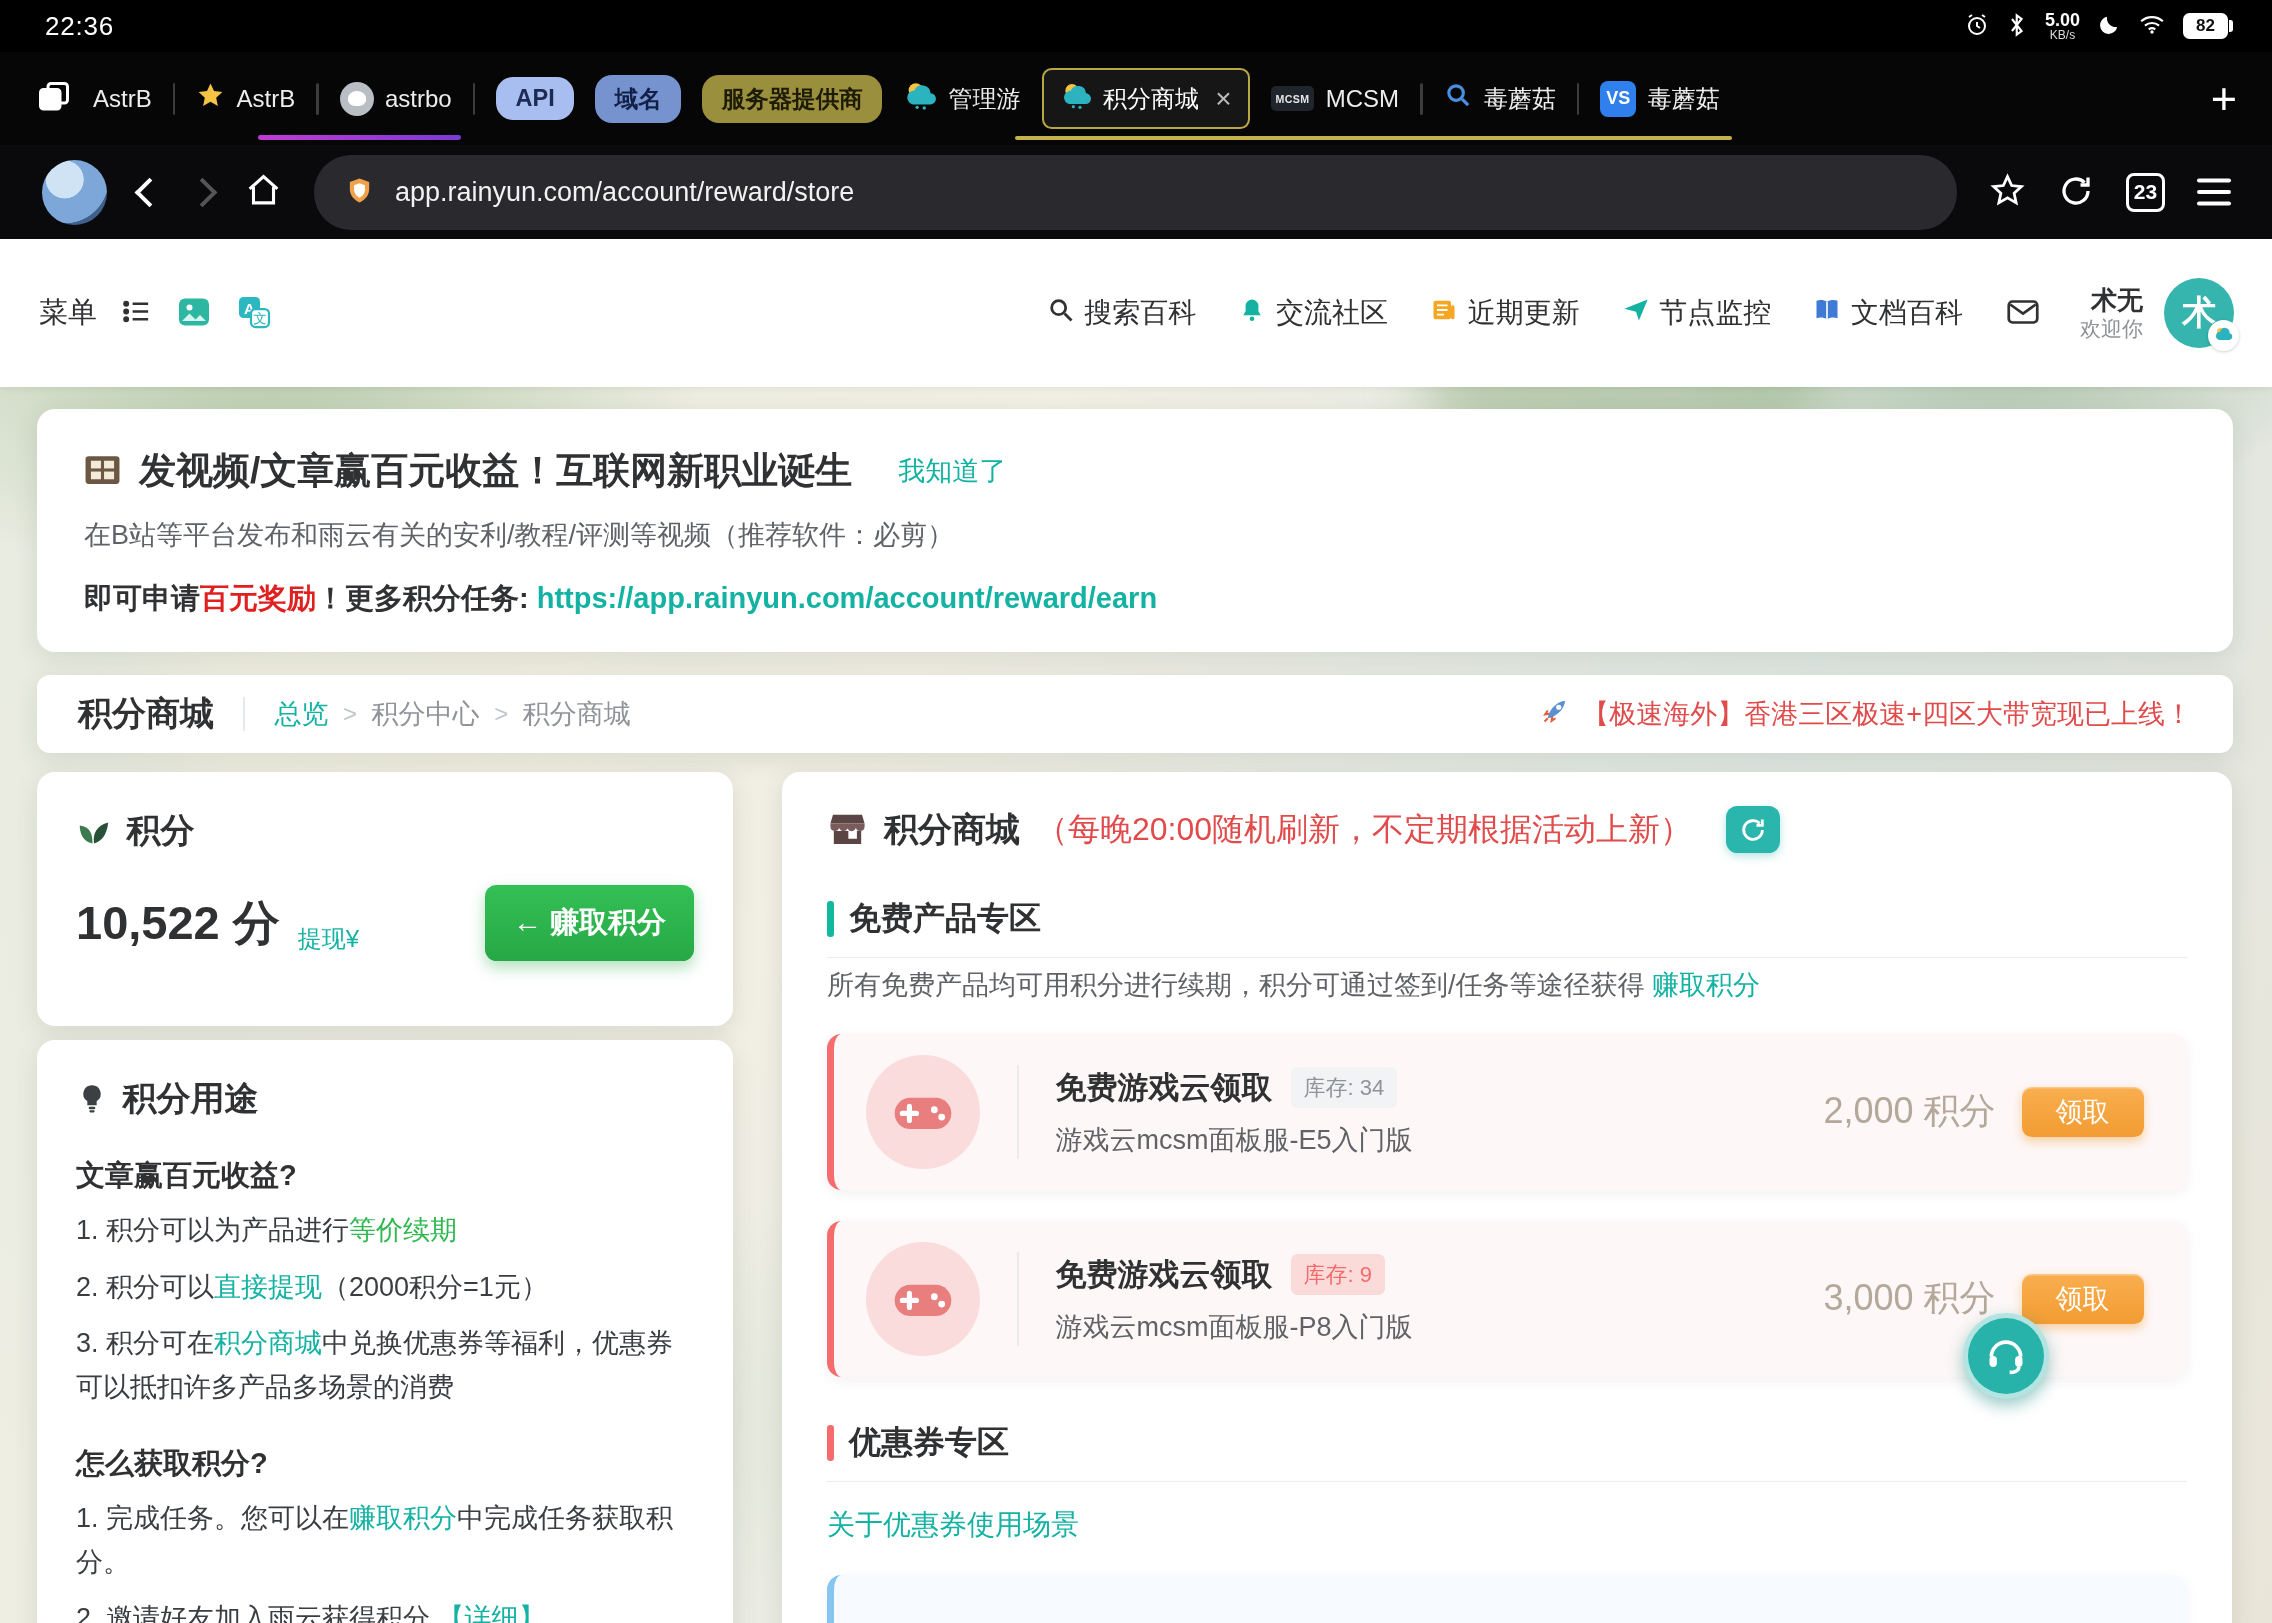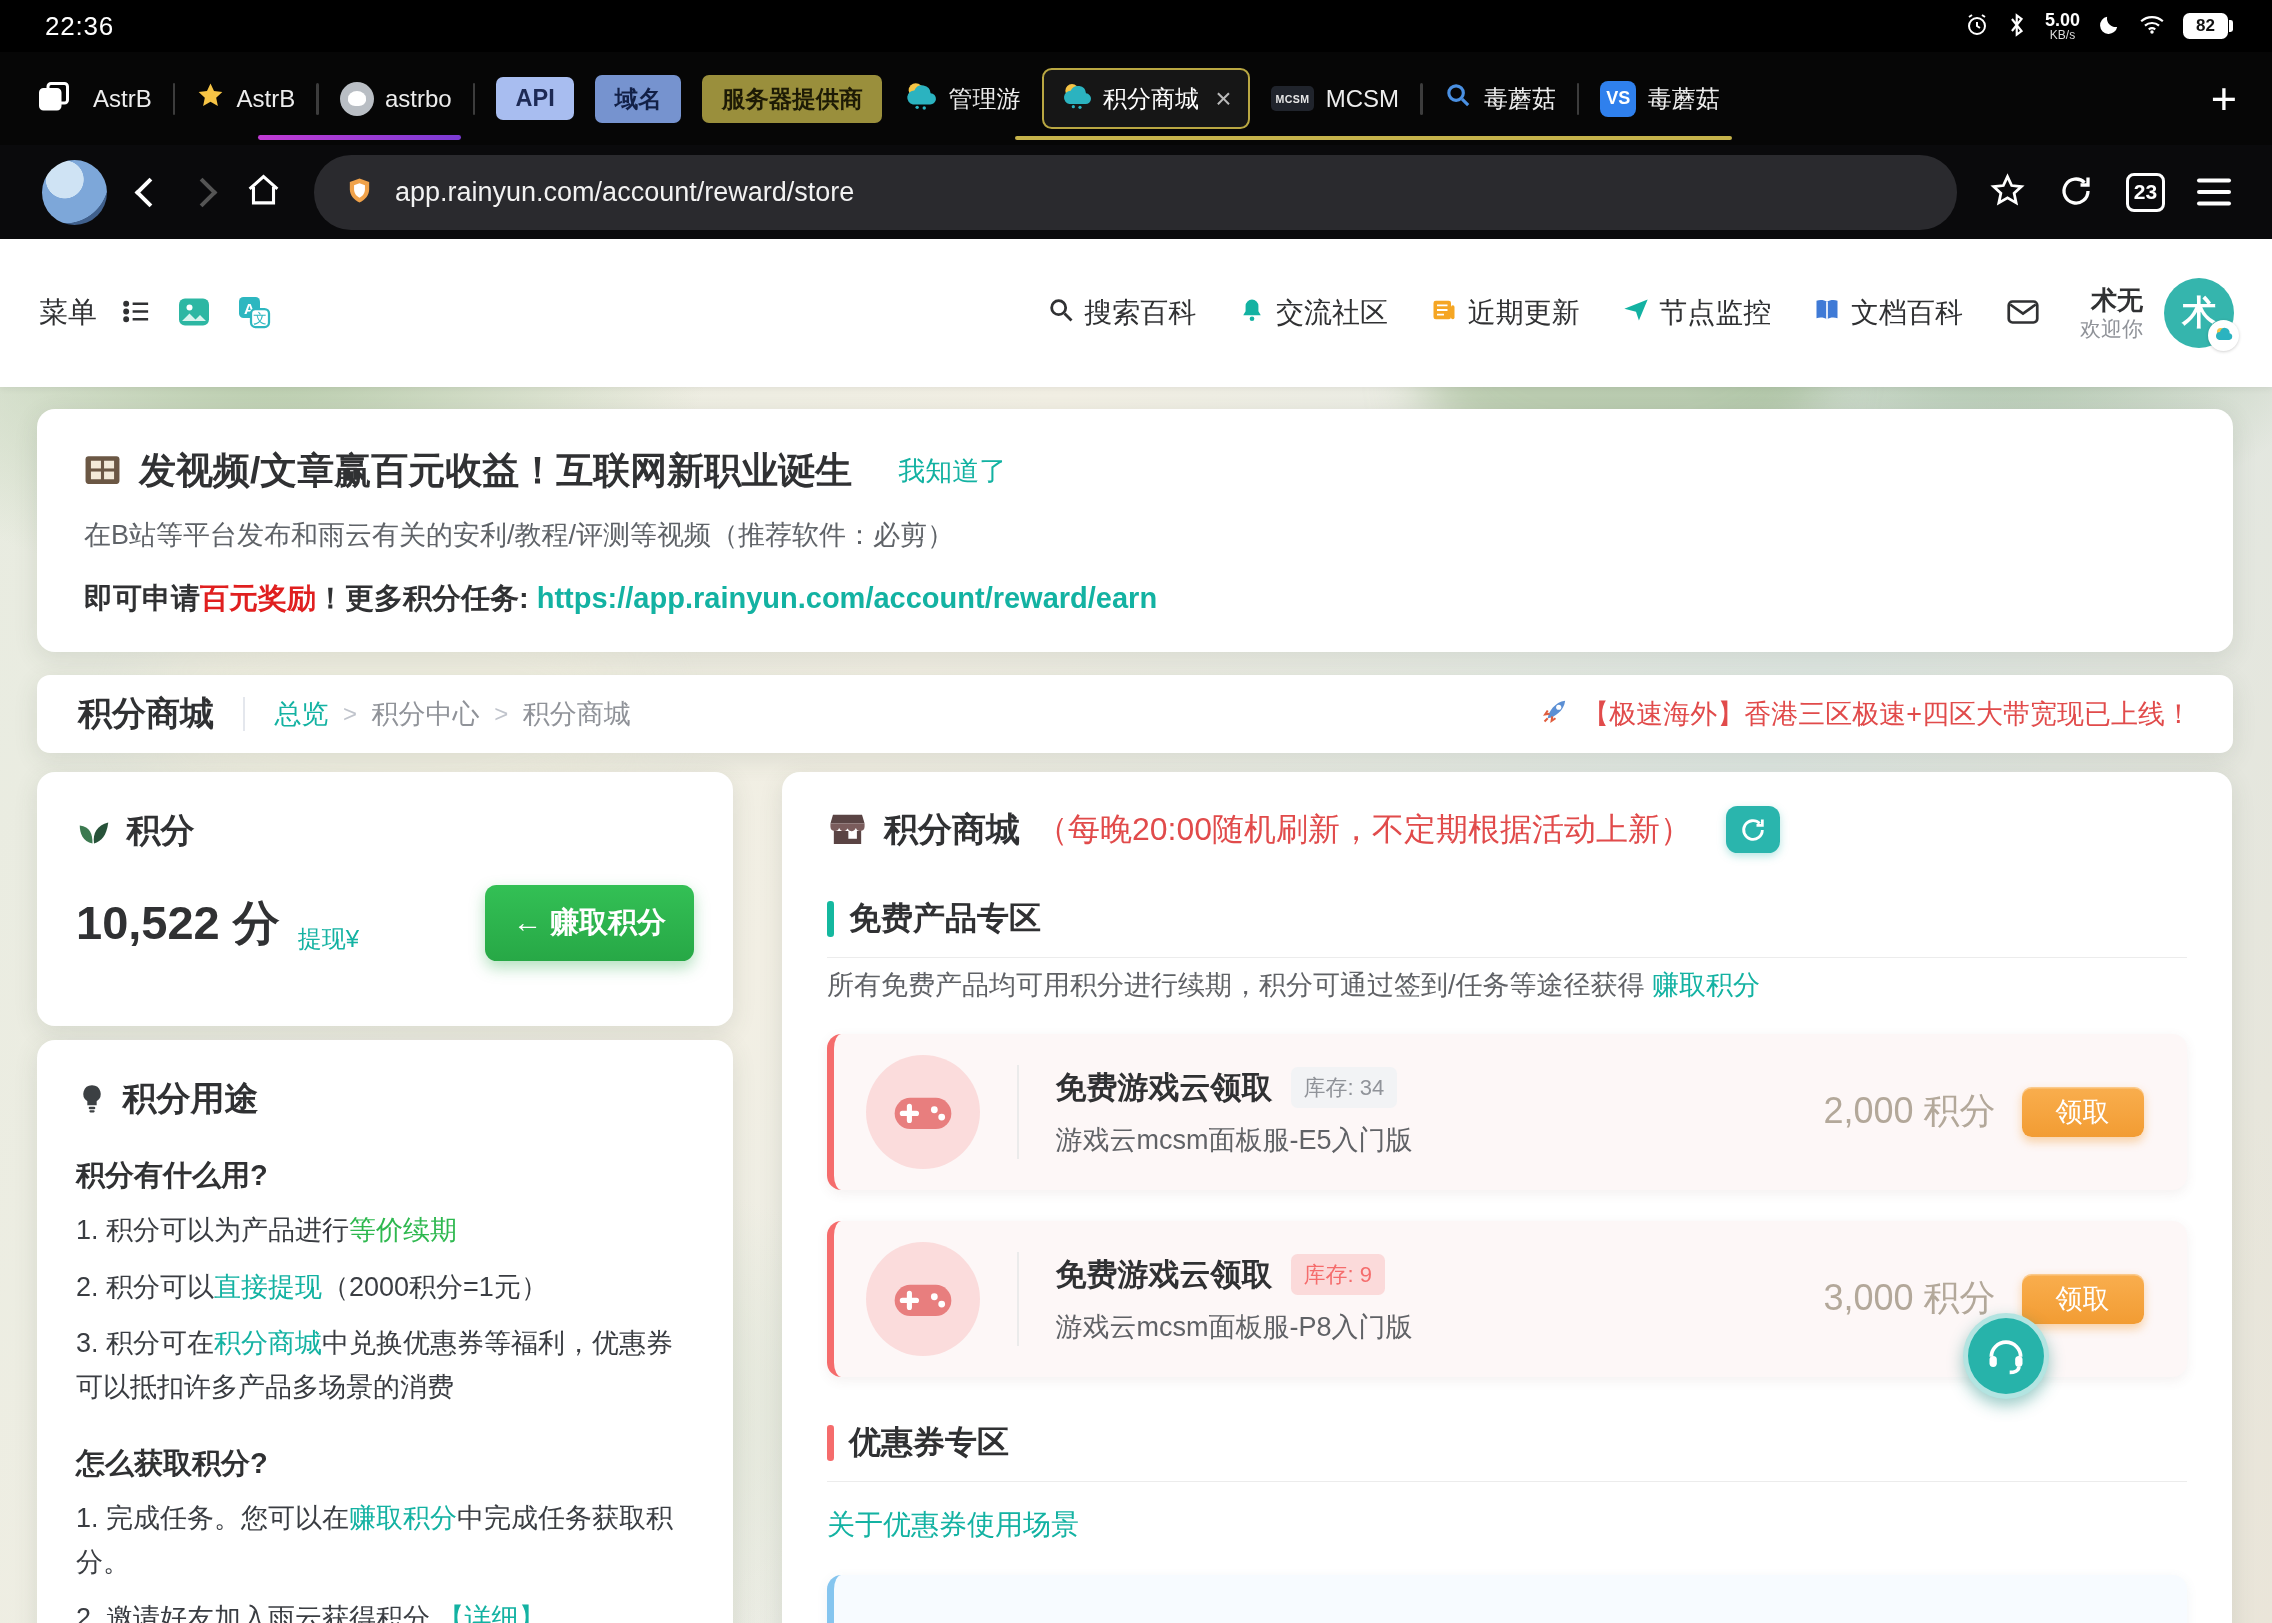--- a/index.html
+++ b/index.html
@@ -17,21 +17,21 @@
   .net-unit { font-size:12px; color:#ddd;text-align:center; }
   .battery-pill { background:#fff; color:#111; border-radius:6.5px; min-width:45px; height:26px;
     display:flex; align-items:center; justify-content:center; font-size:17px; font-weight:700; position:relative; }
   .battery-pill:after { content:""; position:absolute; right:-4.9px; width:4px; height:11.4px; background:#fff; border-radius:0 2.4px 2.4px 0; }
 
   
   .tab-bar { position:absolute; top:52px; left:0; right:0; height:93px; background:#060606;
     display:flex; align-items:center; padding:0 36px; gap:21px; color:#e9e9e9; }
   .tab { display:flex; align-items:center; gap:11.4px; font-size:24px; color:#ededed; white-space:nowrap; }
   .tab-sep { width:2.4px; height:32px; background:#3c3c3c; border-radius:1.6px; }
-  .tab-badge { font-size:23.5px; font-weight:700; padding:8px 19.5px; border-radius:7px; white-space:nowrap; }
+  .tab-badge { font-size:23.5px; font-weight:700; padding:8px 19.5px; border-radius:17px; white-space:nowrap; }
   .badge-api { background:#a8bdf0; color:#1d2a55; }
   .badge-domain { background:#7693cf; color:#122047; }
   .badge-olive { background:#9a8f3c; color:#1d1a05; }
   .tab-active { display:flex; align-items:center; gap:11.4px; padding:9.7px 16px; border:2.4px solid #b9a742;
     border-radius:9.7px; background:#161616; font-size:24px; color:#fff; }
   .tab-close { color:#b9b9b9; font-size:28px; margin-left:4.9px; }
   .mcsm-chip { background:#20242c; color:#e6e6e6; font-size:10.6px; font-weight:700; padding:6.5px 4.9px; border-radius:4.9px; letter-spacing:0.4px; }
   .vs-chip { background:#2f80ed; color:#fff; font-size:18px; font-weight:700; width:36px; height:36px;
     border-radius:8px; display:flex; align-items:center; justify-content:center; }
   .gh-circle { width:34px; height:34px; border-radius:50%; background:#b9bec4; position:relative; }
@@ -414,21 +414,21 @@
 
     <div class="card usage-card">
       <div class="card-head">
         <span><svg width="32" height="32" viewBox="0 0 24 24">
               <path d="M12 2.5a6.5 6.5 0 0 0-3.5 12v3h7v-3a6.5 6.5 0 0 0-3.5-12z" fill="#3c4043"></path>
               <rect x="9.5" y="18.5" width="5" height="2" rx="1" fill="#3c4043"></rect>
               <rect x="10" y="21.2" width="4" height="1.6" rx="0.8" fill="#3c4043"></rect>
             </svg></span>
         <h3>积分用途</h3>
       </div>
-      <h4 class="usage-q">积分有什么用?</h4>
+      <h4 class="usage-q">文章赢百元收益?</h4>
       <p class="u"><span>1. 积分可以为产品进行</span><a class="green-link">等价续期</a></p>
       <p class="u"><span>2. 积分可以</span><a class="teal-link">直接提现</a><span>（2000积分=1元）</span></p>
       <p class="u"><span>3. 积分可在</span><a class="teal-link">积分商城</a><span>中兑换优惠券等福利，优惠券可以抵扣许多产品多场景的消费</span></p>
       <h4 class="usage-q">怎么获取积分?</h4>
       <p class="u"><span>1. 完成任务。您可以在</span><a class="teal-link">赚取积分</a><span>中完成任务获取积分。</span></p>
       <p class="u"><span>2. 邀请好友加入雨云获得积分 </span><a class="teal-link">【详细】</a></p>
 
     </div>
 
     <div class="card store-card">

